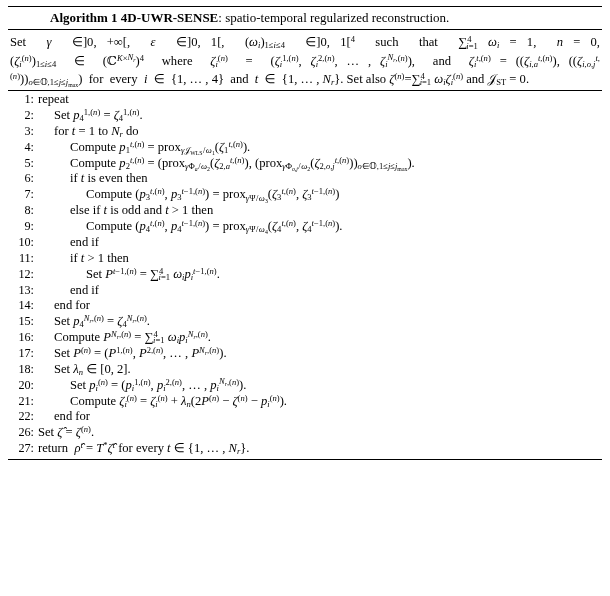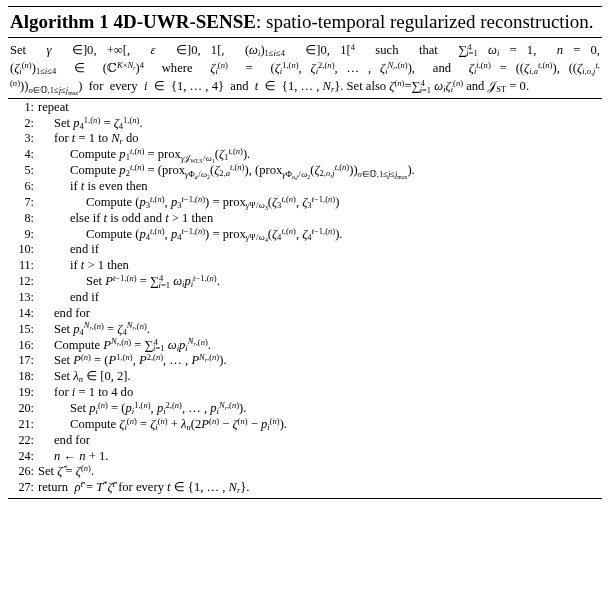--- a/index.html
+++ b/index.html
@@ -19,23 +19,24 @@
     margin: 6px auto 0 auto;
     position: relative;
   }
   .rule {
     border-top: 1.2px solid #000;
     width: 100%;
     height: 0;
   }
   .rule.thin { border-top: 0.9px solid #000; }
   .algo-title {
-    font-size: 19px;
+    font-size: 13px;
     padding: 3px 0 3px 2px;
     line-height: 1.25;
+    margin-left: 40px;
   }
   .algo-title .bold { font-weight: bold; }
   .algo-title .sc {
     font-weight: bold;
     font-variant: small-caps;
   }
   .preamble {
     font-size: 12.6px;
     line-height: 1.45;
     padding: 3px 2px 2px 2px;
@@ -185,45 +186,37 @@
     <div class="line">
       <span class="num">17:</span>
       <span class="body ind2">Set <i>P</i><sup>(<i>n</i>)</sup> = (<i>P</i><sup>1,(<i>n</i>)</sup>, <i>P</i><sup>2,(<i>n</i>)</sup>, … , <i>P</i><sup><i>N<sub>r</sub></i>,(<i>n</i>)</sup>).</span>
     </div>
 
     <div class="line">
       <span class="num">18:</span>
       <span class="body ind2">Set <i>λ<sub>n</sub></i> ∈ [0, 2].</span>
     </div>
 
-    <div class="line">
-      <span class="num">19:</span>
-      <span class="body ind2"><span class="kw">for</span> <i>i</i> = 1 <span class="kw">to</span> 4 <span class="kw">do</span></span>
-    </div>
 
     <div class="line">
       <span class="num">20:</span>
       <span class="body ind3">Set <i>p</i><sub><i>i</i></sub><sup>(<i>n</i>)</sup> = (<i>p</i><sub><i>i</i></sub><sup>1,(<i>n</i>)</sup>, <i>p</i><sub><i>i</i></sub><sup>2,(<i>n</i>)</sup>, … , <i>p</i><sub><i>i</i></sub><sup><i>N<sub>r</sub></i>,(<i>n</i>)</sup>).</span>
     </div>
 
     <div class="line">
       <span class="num">21:</span>
       <span class="body ind3">Compute <i>ζ</i><sub><i>i</i></sub><sup>(<i>n</i>)</sup> = <i>ζ</i><sub><i>i</i></sub><sup>(<i>n</i>)</sup> + <i>λ<sub>n</sub></i>(2<i>P</i><sup>(<i>n</i>)</sup> − <i>ζ</i><sup>(<i>n</i>)</sup> − <i>p</i><sub><i>i</i></sub><sup>(<i>n</i>)</sup>).</span>
     </div>
 
     <div class="line">
       <span class="num">22:</span>
       <span class="body ind2"><span class="kw">end for</span></span>
     </div>
 
 
-    <div class="line">
-      <span class="num">24:</span>
-      <span class="body ind2"><i>n</i> ← <i>n</i> + 1.</span>
-    </div>
 
 
     <div class="line">
       <span class="num">26:</span>
       <span class="body ind1">Set <i>ζ̂</i> = <i>ζ</i><sup>(<i>n</i>)</sup>.</span>
     </div>
 
     <div class="line">
       <span class="num">27:</span>
       <span class="body ind1"><span class="kw">return</span>&nbsp; <i>ρ̂</i><sup><i>t</i></sup> = <i>T</i><sup>*</sup><i>ζ̂</i><sup><i>t</i></sup> for every <i>t</i> ∈ {1, … , <i>N<sub>r</sub></i>}.</span>

